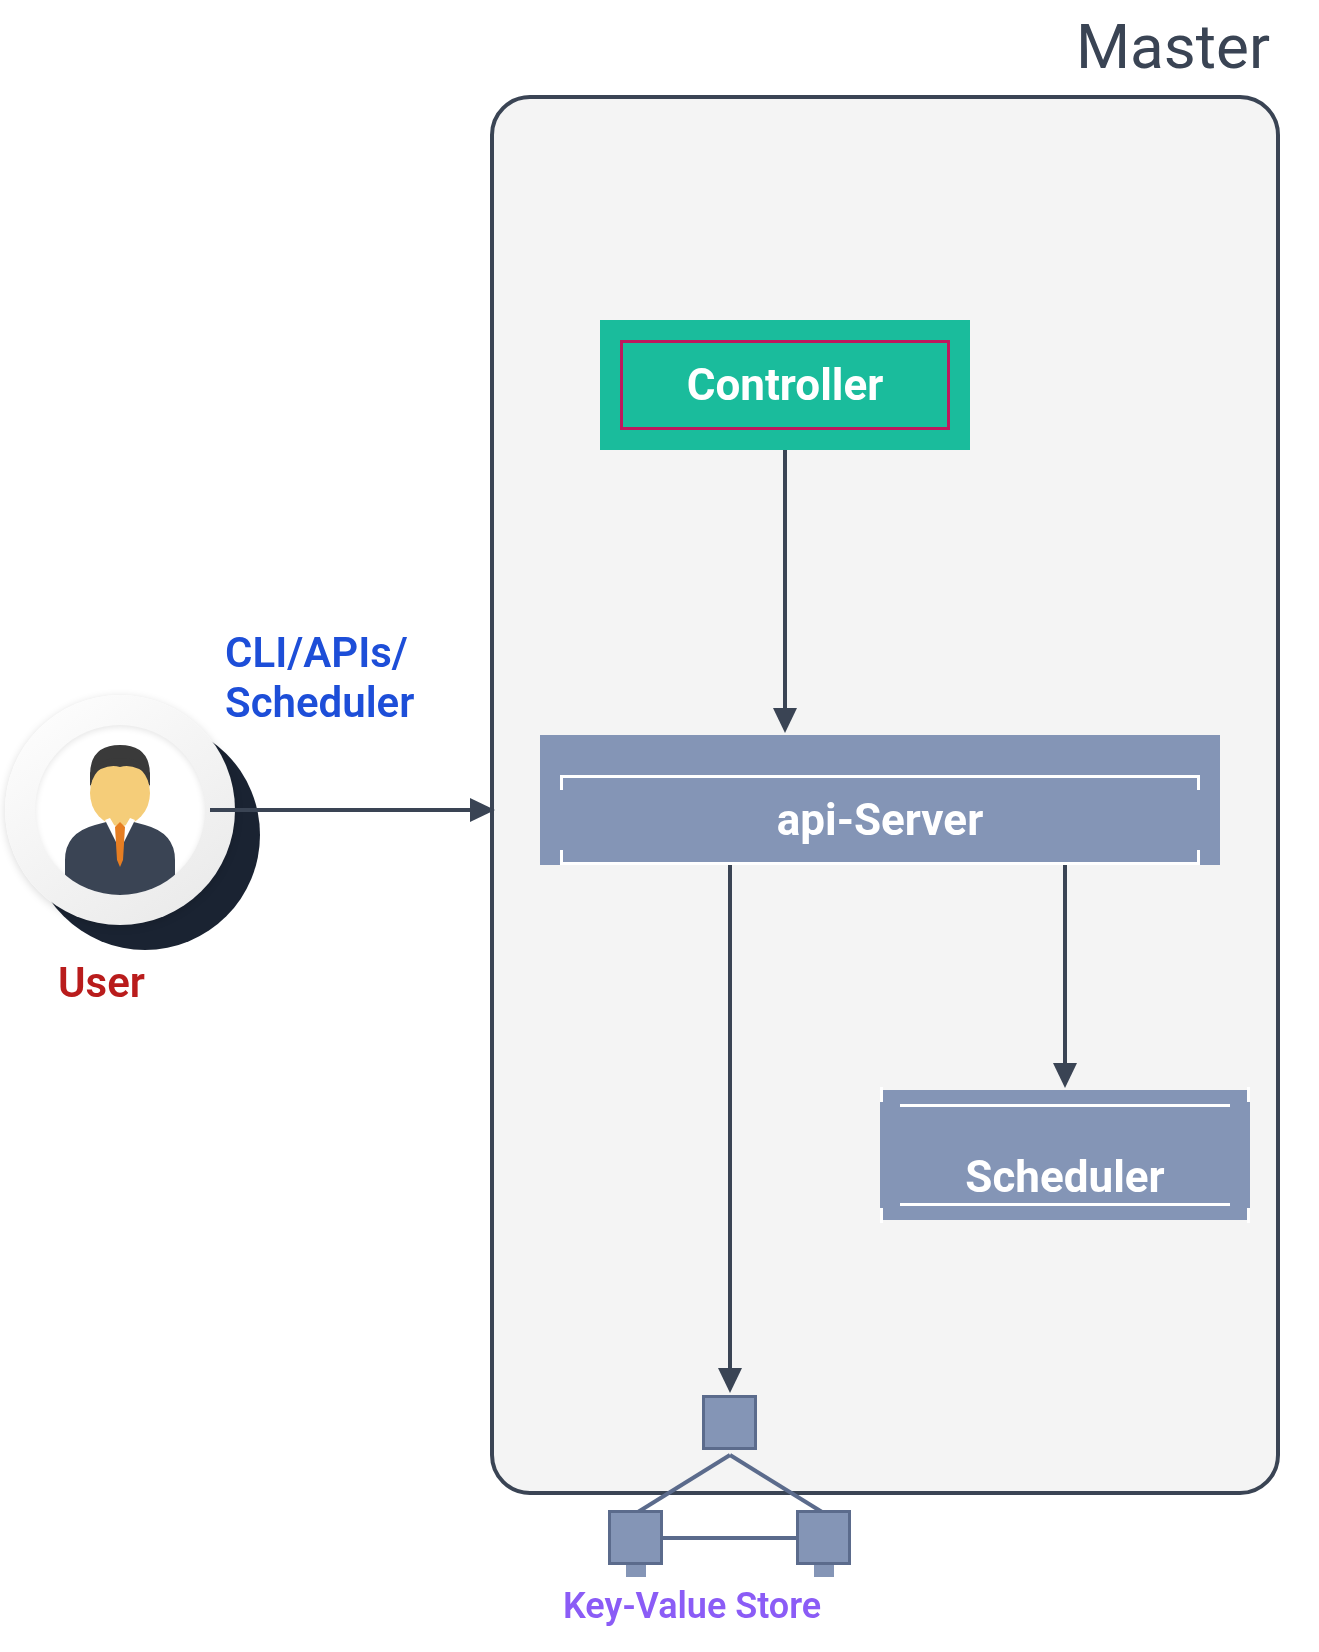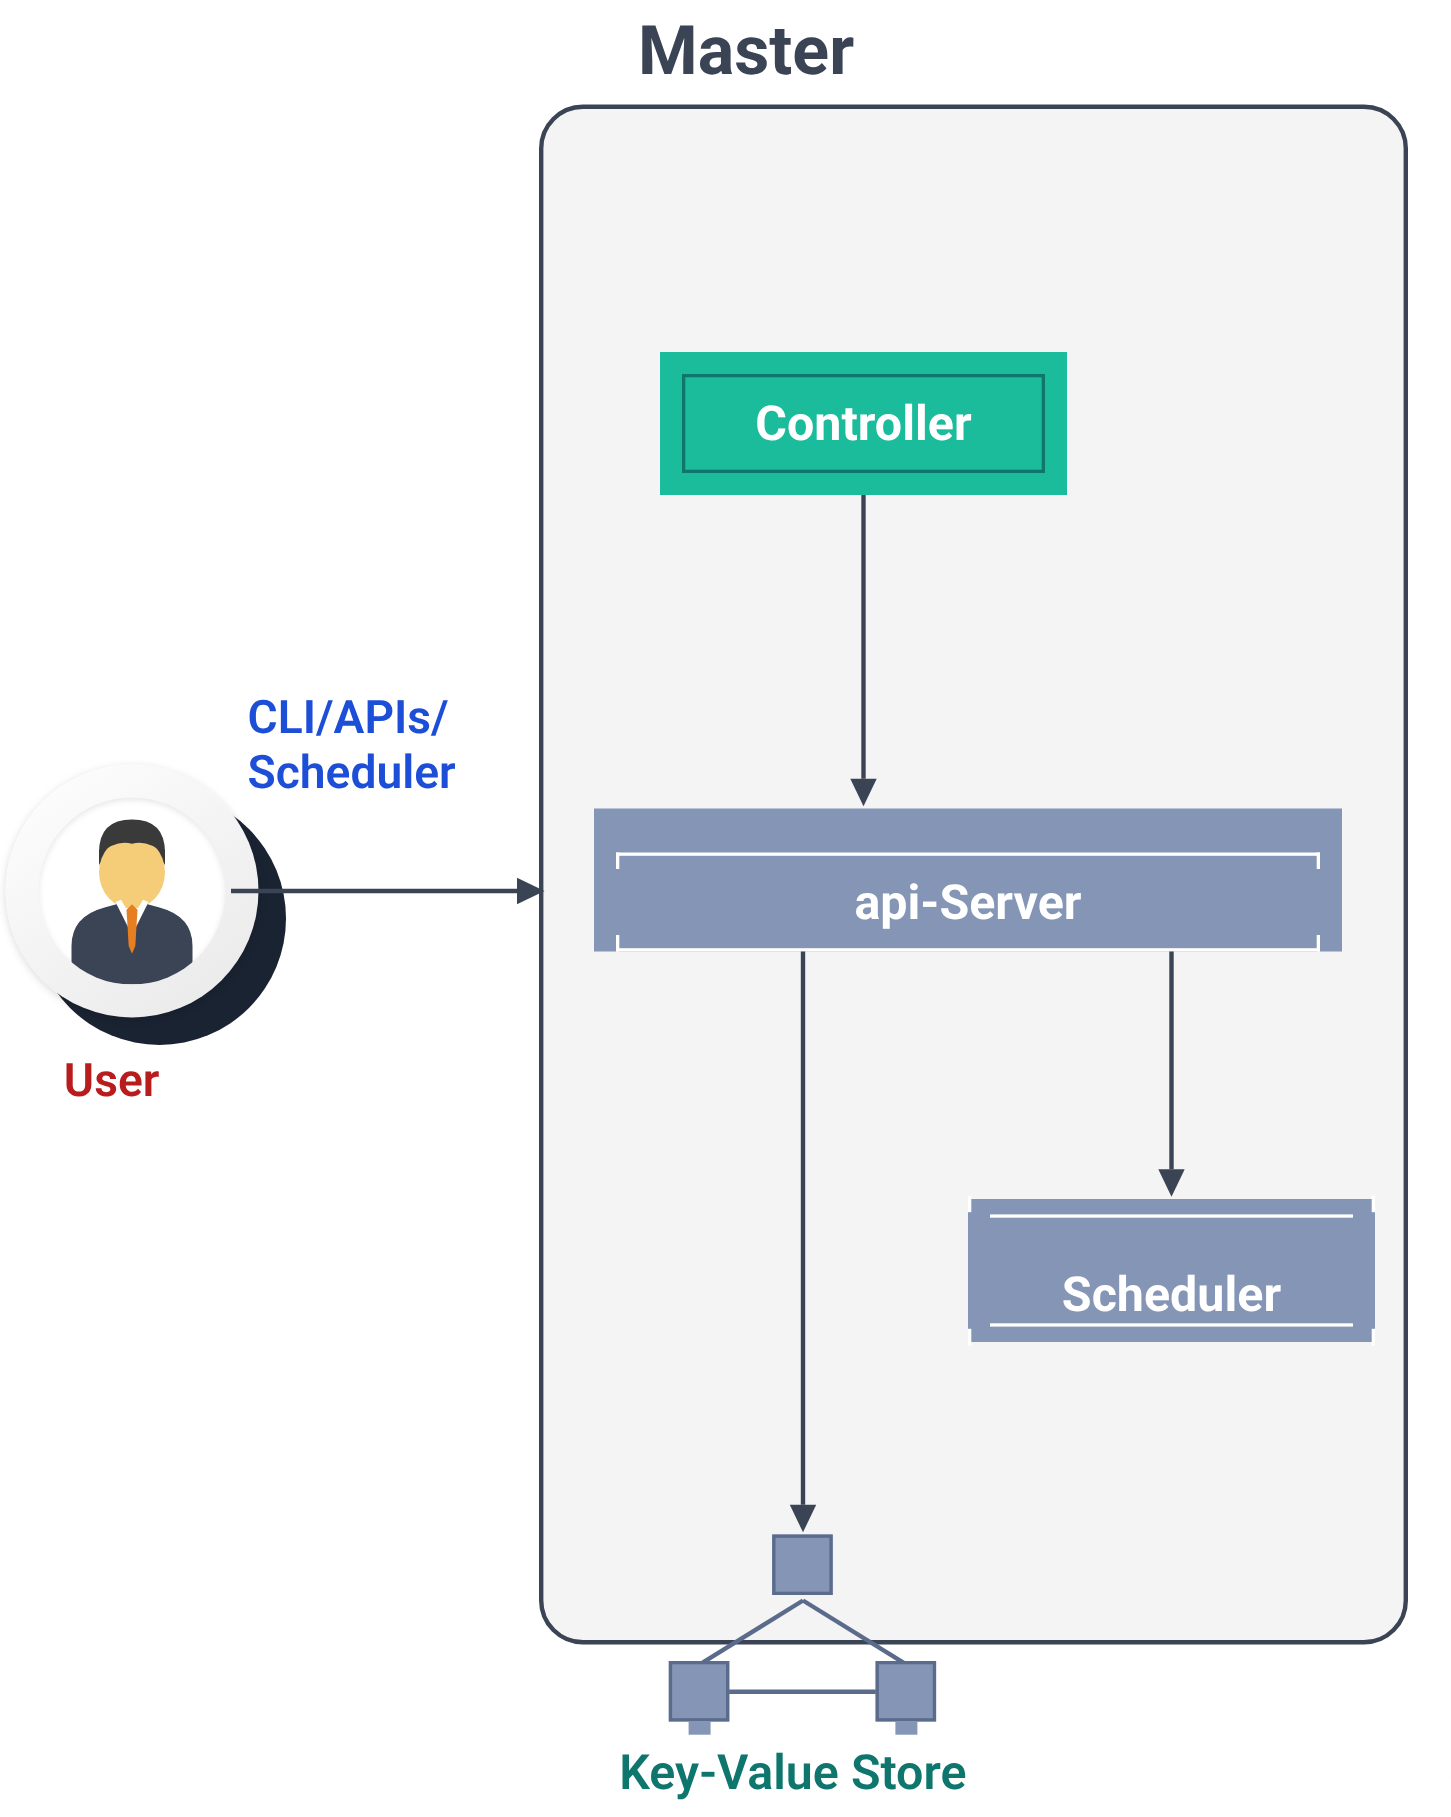--- a/index.html
+++ b/index.html
@@ -12,23 +12,23 @@
       background: #ffffff;
       width: 1319px;
       height: 1652px;
       position: relative;
     }
     .diagram-title {
       position: absolute;
       top: 10px;
       left: 580px;
       width: 690px;
-      text-align: left;
+      text-align: right;
       font-size: 62px;
-      font-weight: 700;
+      font-weight: 400;
       color: #3a4454;
     }
     .master-container {
       position: absolute;
       top: 95px;
       left: 490px;
       width: 790px;
       height: 1400px;
       background: #f4f4f4;
       border: 4px solid #3a4454;
@@ -39,21 +39,21 @@
       top: 320px;
       left: 600px;
       width: 370px;
       height: 130px;
       background: #1abc9c;
       display: flex;
       align-items: center;
       justify-content: center;
     }
     .controller-box-inner {
-      border: 3px solid #0f766e;
+      border: 3px solid #be185d;
       width: 330px;
       height: 90px;
       display: flex;
       align-items: center;
       justify-content: center;
     }
     .controller-text {
       font-size: 44px;
       font-weight: 700;
       color: #ffffff;
@@ -164,23 +164,23 @@
       left: 225px;
       font-size: 42px;
       font-weight: 600;
       color: #1d4ed8;
       line-height: 1.2;
     }
     .kvs-label {
       position: absolute;
       top: 1585px;
       left: 563px;
-      font-size: 44px;
+      font-size: 36px;
       font-weight: 600;
-      color: #0f766e;
+      color: #8b5cf6;
     }
     .kvs-box {
       width: 55px;
       height: 55px;
       background: #8495b6;
       border: 3px solid #5b6b8c;
       position: absolute;
     }
     .kvs-box-1 {
       top: 1395px;

